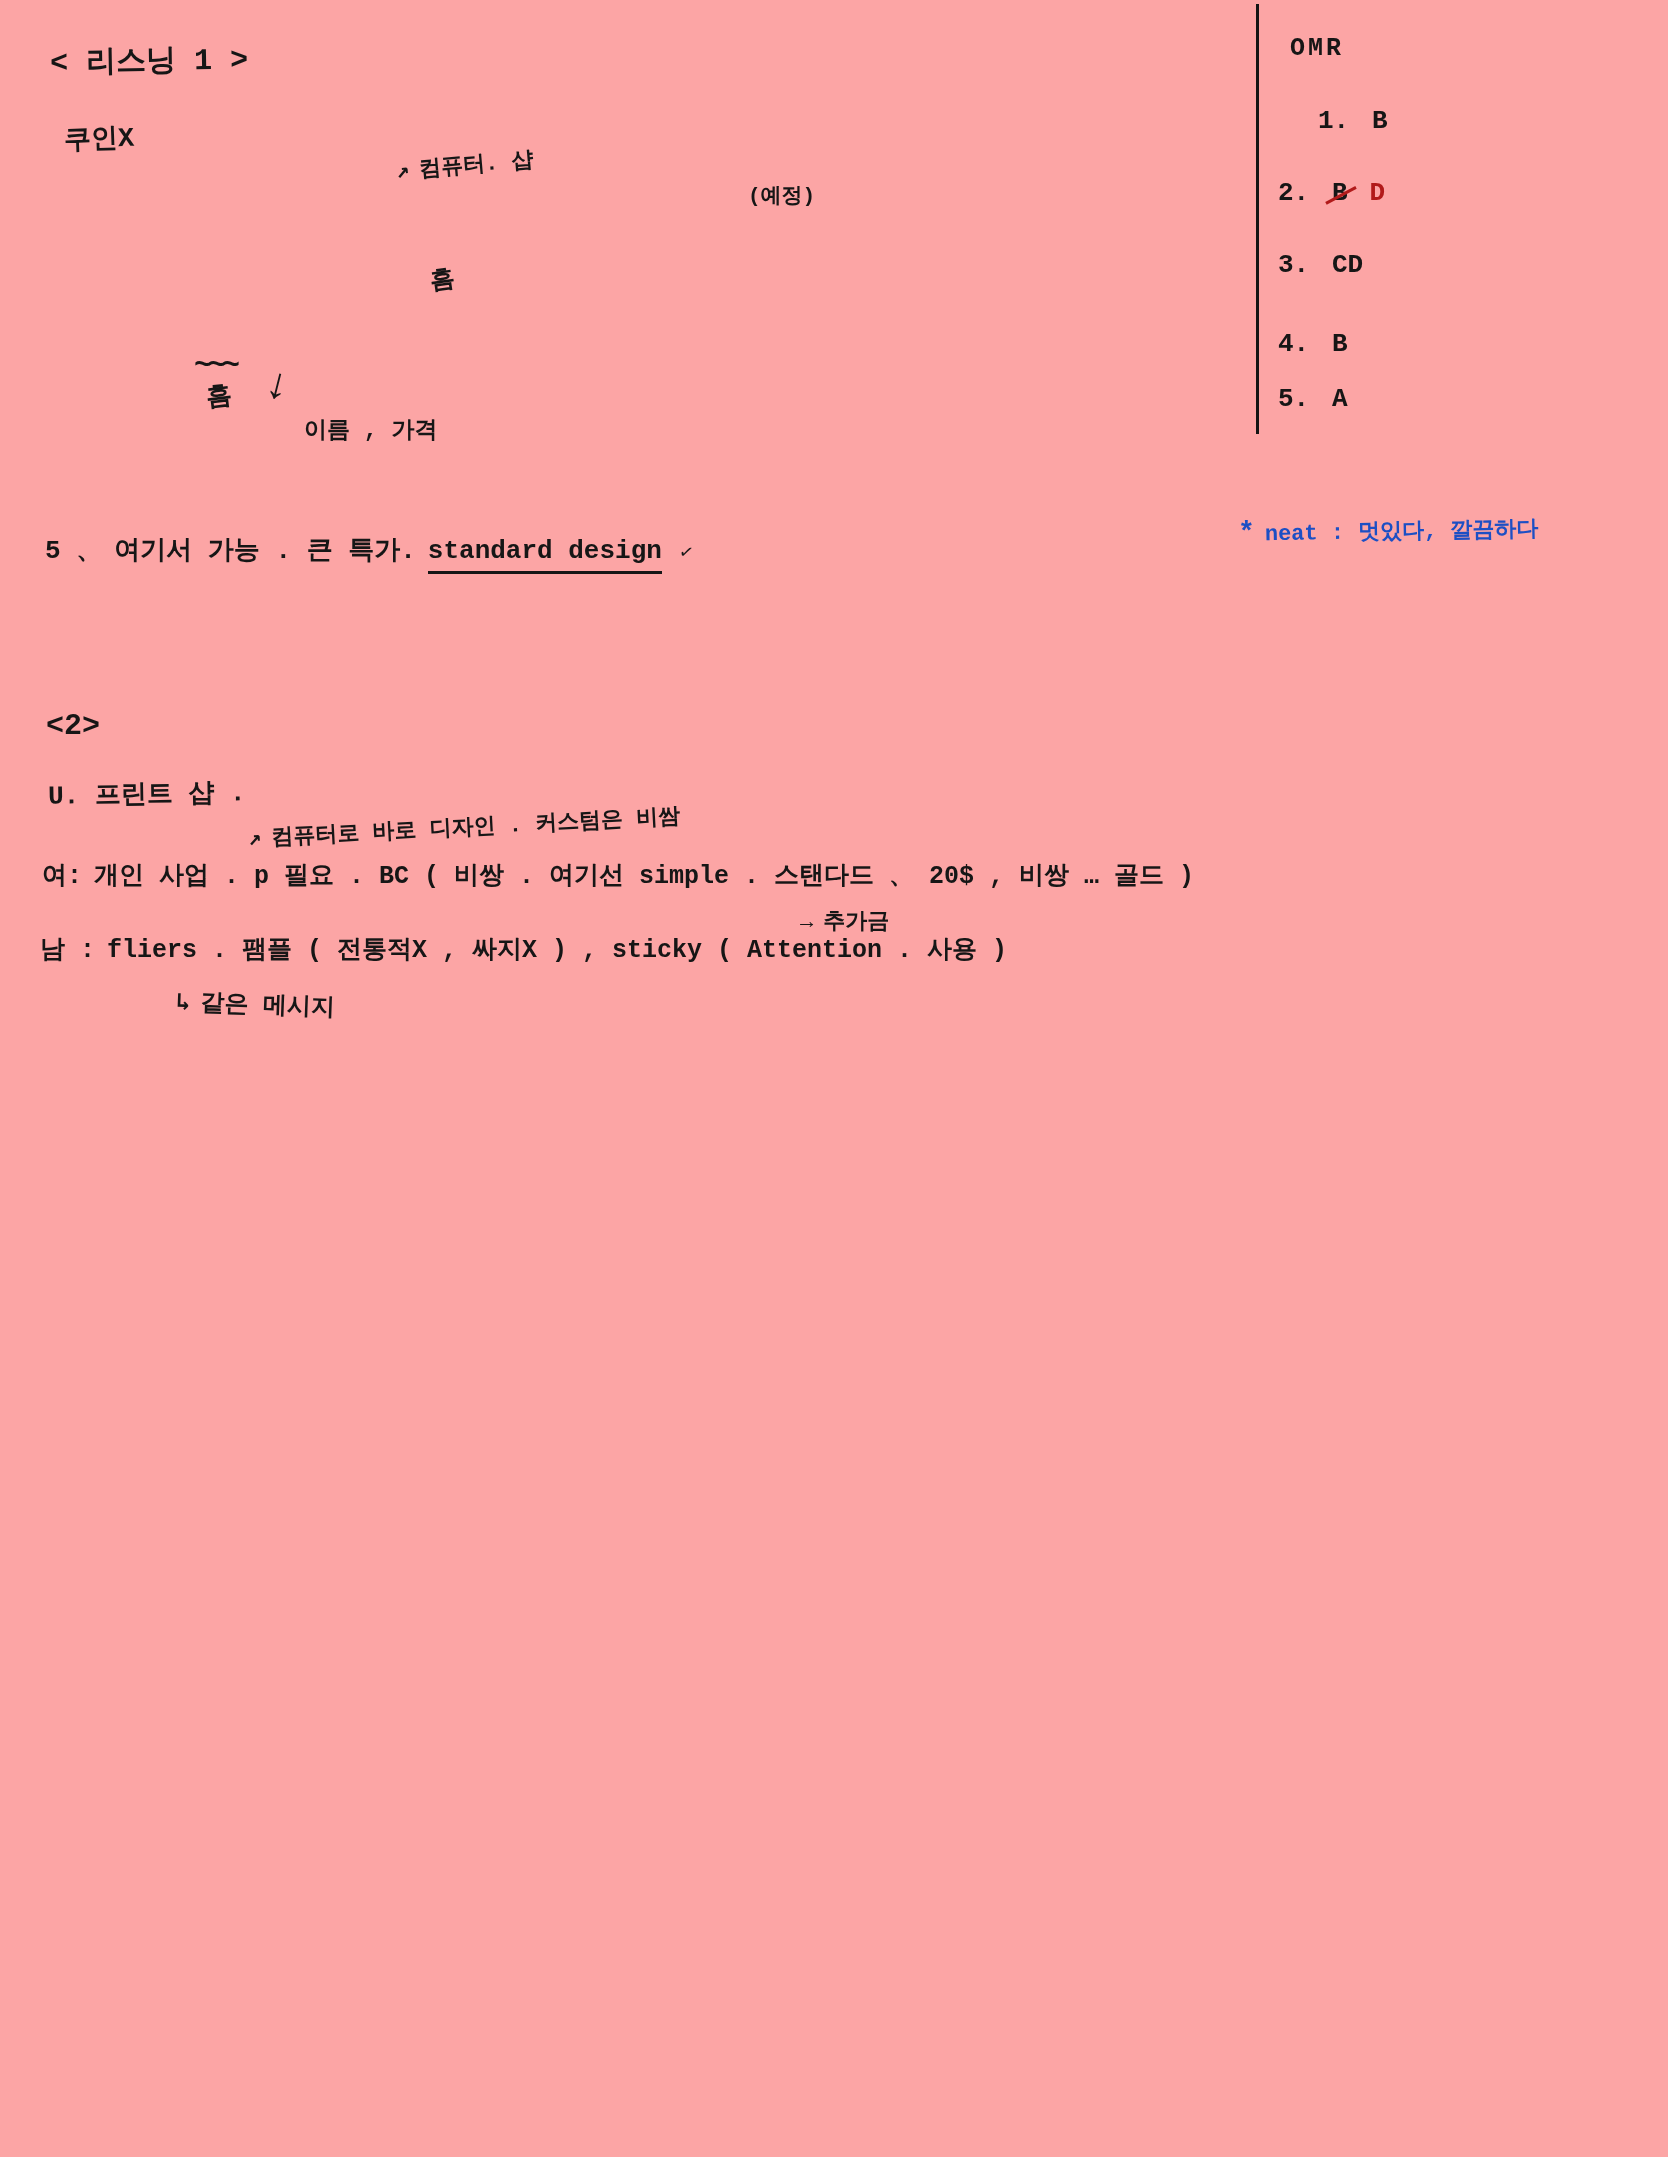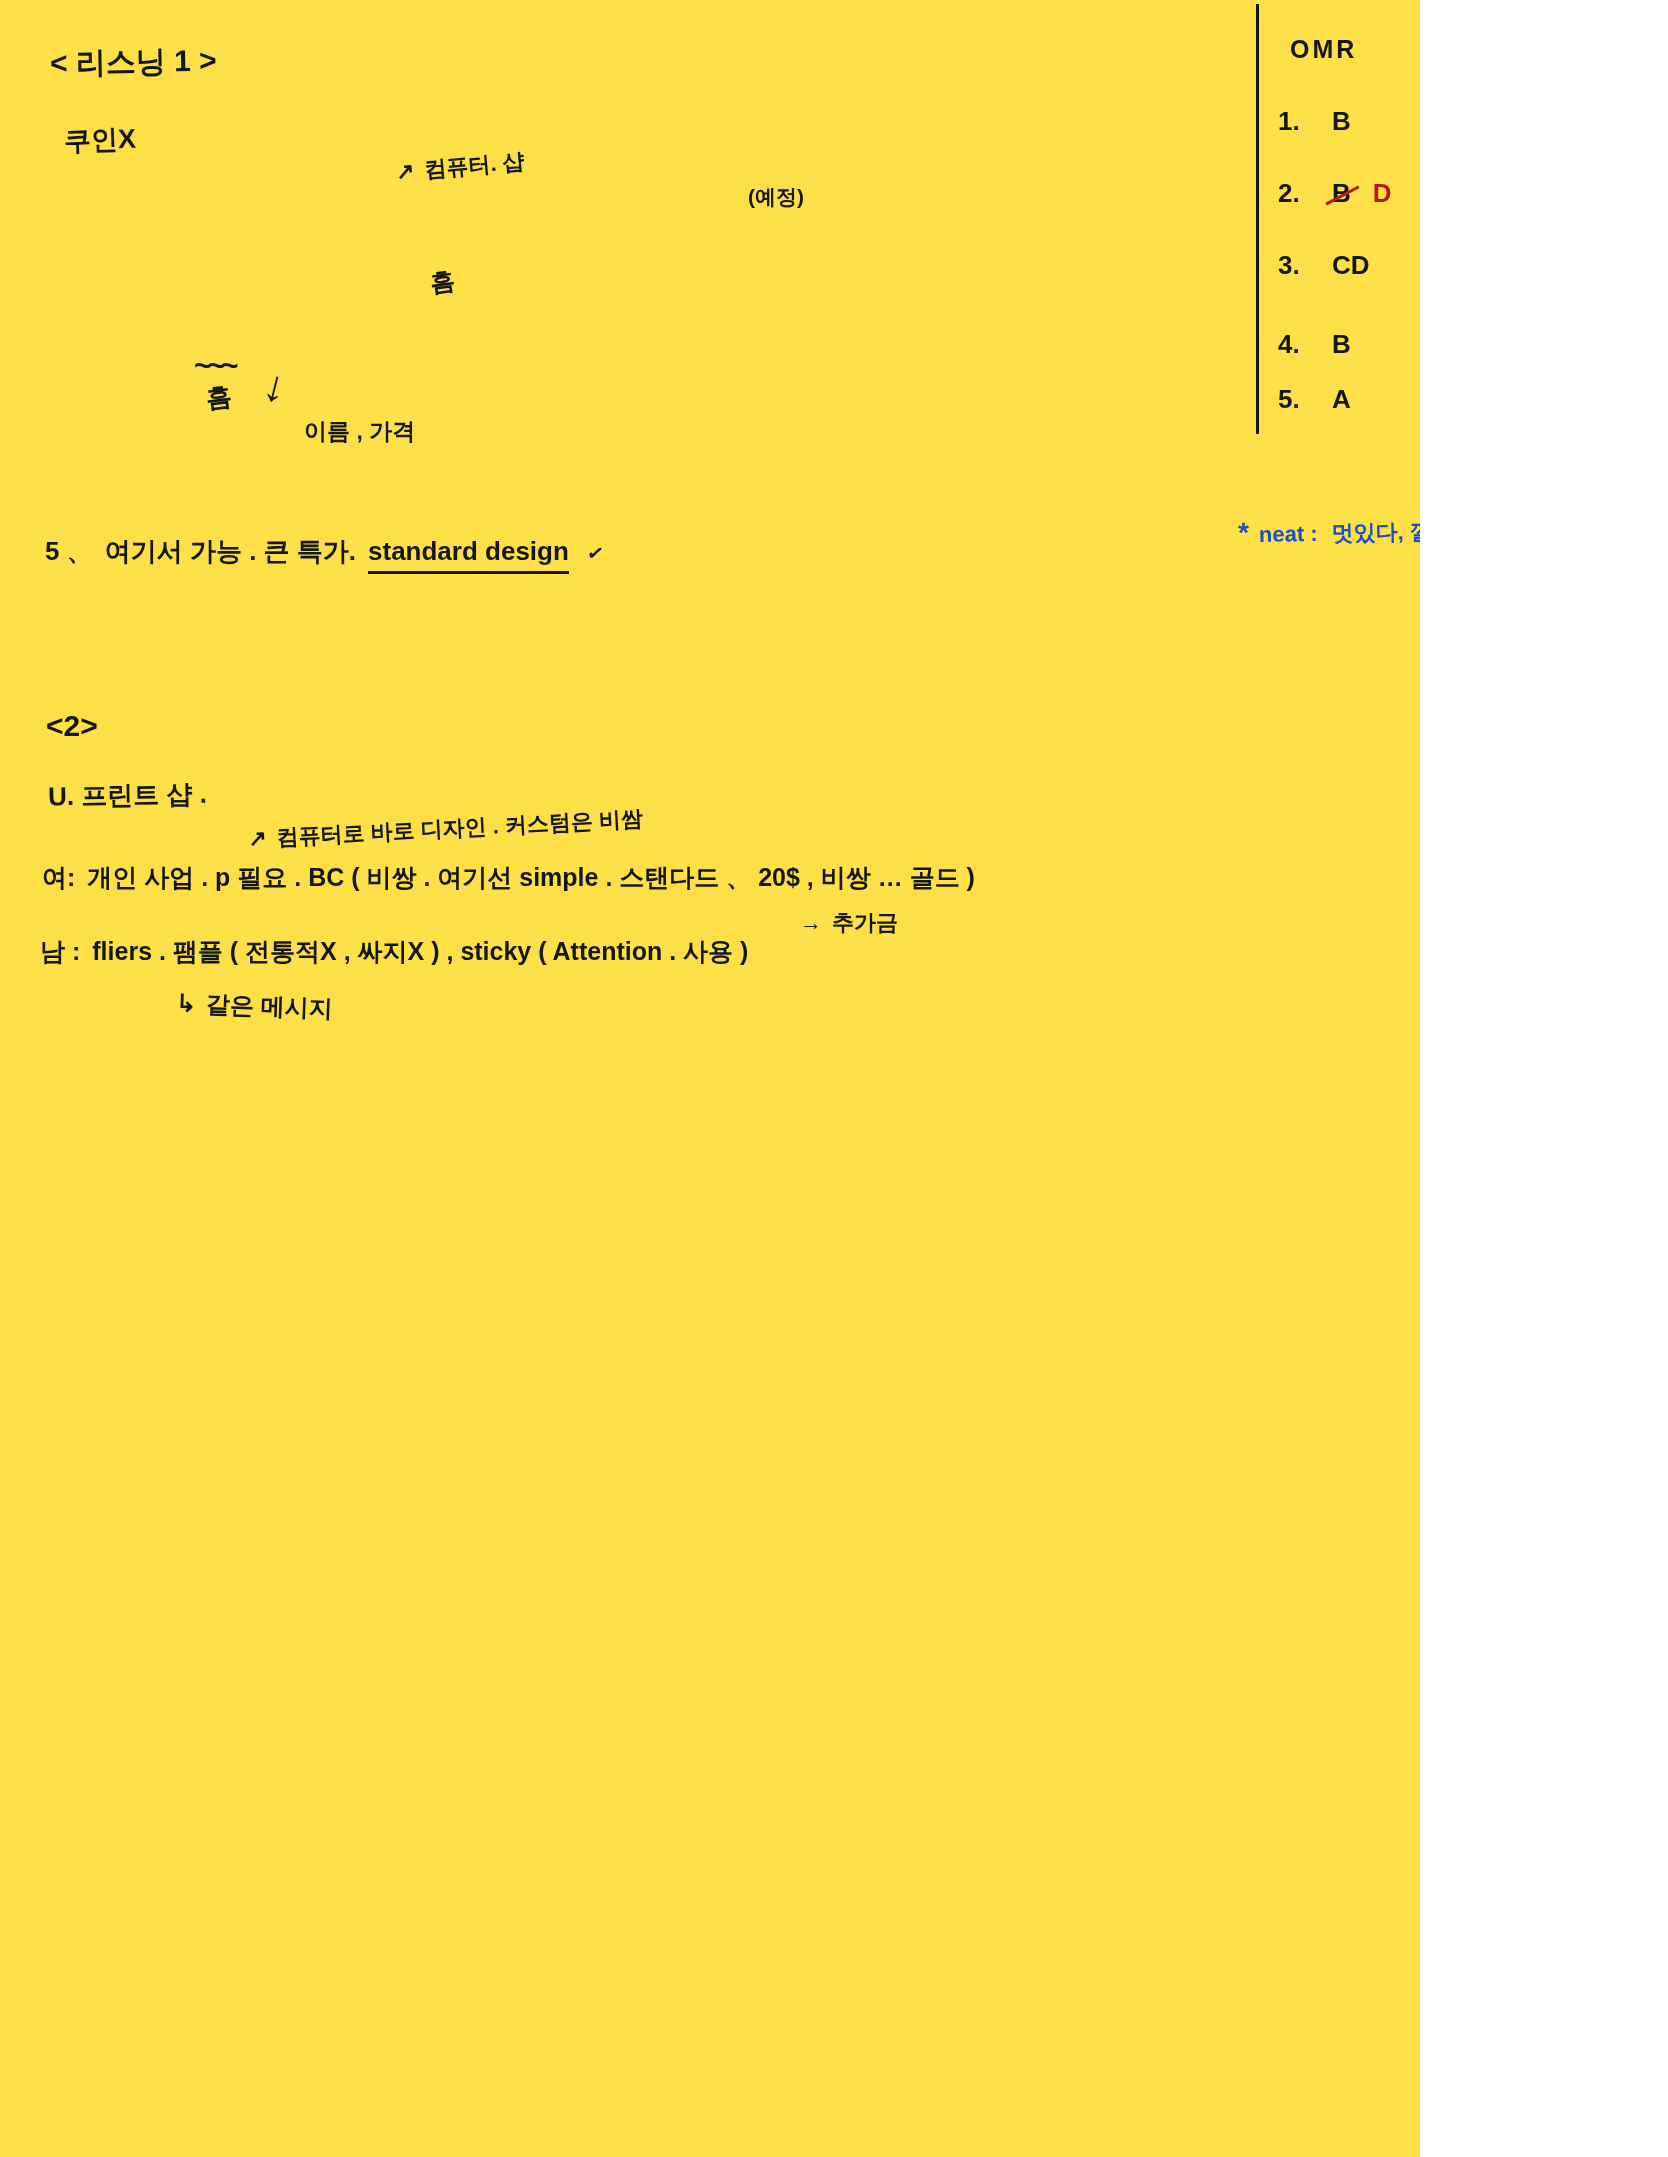--- a/index.html
+++ b/index.html
@@ -1,20 +1,20 @@
 <!DOCTYPE html>
 <html><head>
 <meta charset="utf-8">
 <style>
   html,body{margin:0;padding:0;background:#ffffff;}
   #sheet{
     position:relative;
-    width:1420px;height:2157px;
-    background:#fde047;
-    font-family:Liberation Sans, sans-serif;
+    width:1668px;height:2157px;
+    background:#fca5a5;
+    font-family:Liberation Mono, monospace;
     overflow:hidden;
   }
   .note{position:absolute;white-space:nowrap;color:#161616;line-height:1.2;}
   .note span{display:inline-block;}
   .line span{margin-right:12px;}
   .spk{margin-right:14px;}
   .wavy{
     text-decoration-line:underline;
     text-decoration-style:wavy;
     text-decoration-thickness:2.5px;
@@ -47,21 +47,21 @@
   #s2-arrow   {left:248px; top:816px; font-size:22px; transform:rotate(-3deg); font-weight:bold;}
   #s2-woman   {left:42px;  top:862px; font-size:25px; font-weight:bold;}
   #s2-extra   {left:800px; top:910px; font-size:22px; font-weight:bold;}
   #s2-man     {left:40px;  top:936px; font-size:25px; font-weight:bold;}
   #s2-subarr  {left:176px; top:992px; font-size:24px; transform:rotate(2deg); font-weight:bold;}
 
   
   #divider{position:absolute;left:1256px;top:4px;width:3px;height:430px;background:#141414;}
   #omr-title{left:1290px; top:34px; font-size:25px; letter-spacing:3px; font-weight:bold;}
   .omr-row{position:absolute; left:1278px; font-size:26px; font-weight:bold; color:#161616; white-space:nowrap;}
-  #omr-r0{top:106px;} #omr-r1{top:178px;} #omr-r2{top:250px;} #omr-r3{top:320px;margin-top:9px;} #omr-r4{top:384px;}
+  #omr-r0{top:106px;margin-left:40px;} #omr-r1{top:178px;} #omr-r2{top:250px;} #omr-r3{top:320px;margin-top:9px;} #omr-r4{top:384px;}
   .omr-num{display:inline-block;width:46px;}
   .omr-ans{display:inline-block;margin-left:8px;position:relative;}
   .omr-ans.struck::after{
     content:"";position:absolute;left:-8px;right:-10px;top:52%;
     border-top:3.5px solid #b11a1a;transform:rotate(-28deg);
   }
   .omr-fix{display:inline-block;margin-left:22px;color:#b11a1a;}
 
   
   #vocab{left:1238px; top:514px; font-size:22px; color:#1c4fc4; font-weight:bold; transform:rotate(-1deg);}

